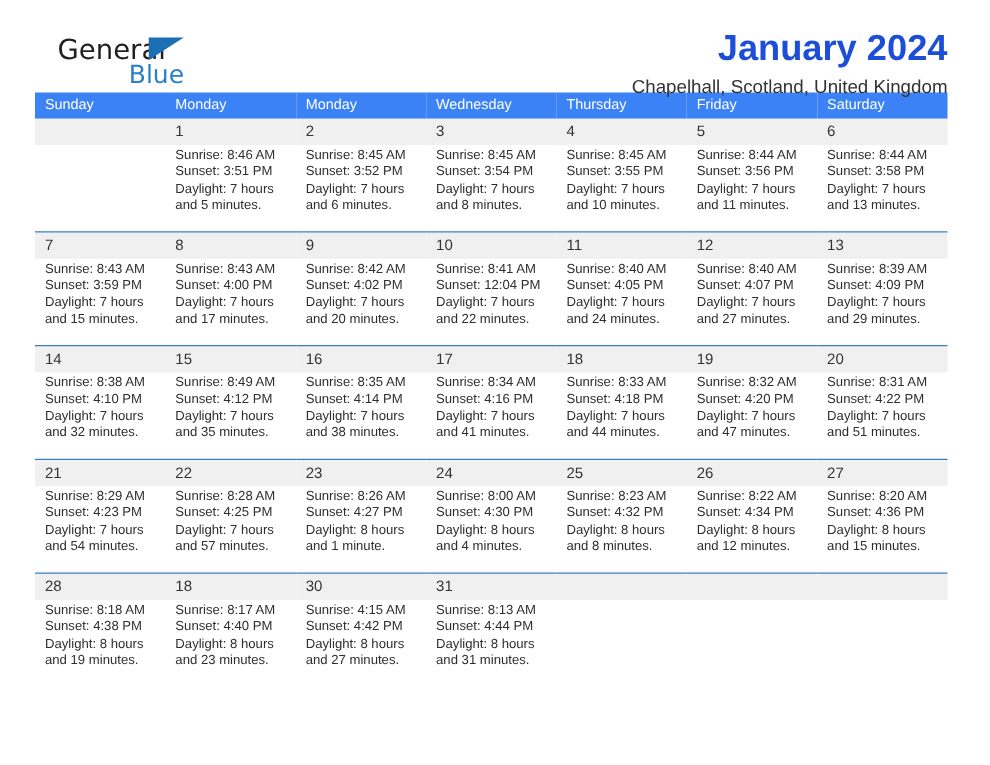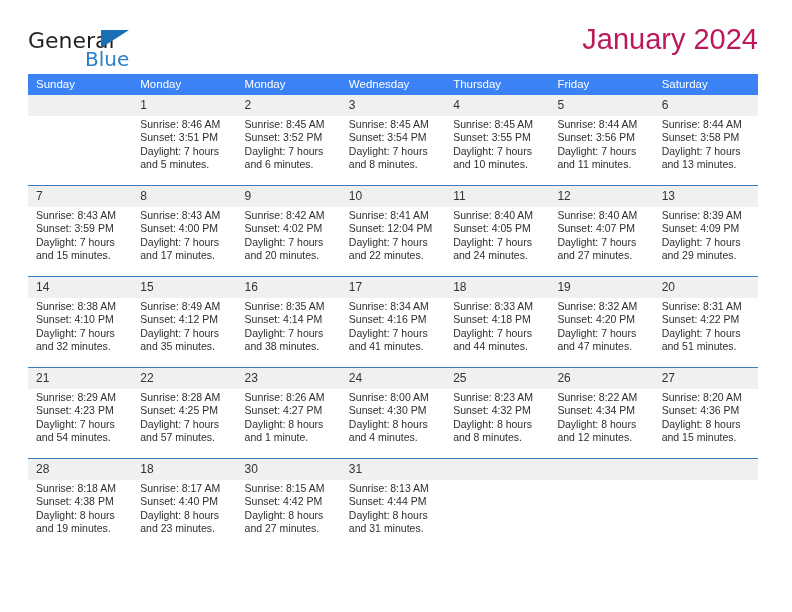--- a/index.html
+++ b/index.html
@@ -23,21 +23,21 @@
     padding: 0 28px;
   }
 
   
   .header {
     position: relative;
     height: 74px;
   }
   .brand {
     position: absolute;
-    left: 0;
+    left: 18px;
     top: 28px;
     width: 220px;
     height: 50px;
   }
   .brand-general {
     position: absolute;
     left: 0;
     top: 0;
     font-size: 22px;
     letter-spacing: 0px;
@@ -64,22 +64,22 @@
     border-bottom: 18px solid transparent;
   }
   .title-block {
     position: absolute;
     right: 6px;
     top: 22px;
     text-align: right;
   }
   .month-title {
     font-size: 29px;
-    font-weight: 400;
-    color: #be185d;
+    font-weight: 700;
+    color: #1d4ed8;
     line-height: 34px;
     white-space: nowrap;
   }
   .location {
     font-size: 15px;
     font-weight: 400;
     color: #333333;
     line-height: 20px;
     margin-top: 4px;
     white-space: nowrap;
@@ -146,20 +146,21 @@
 <div class="page">
 
   <div class="header">
     <div class="brand">
       <span class="brand-general">General</span>
       <span class="brand-tri"></span>
       <span class="brand-blue">Blue</span>
     </div>
     <div class="title-block">
       <div class="month-title">January 2024</div>
+      <div class="location">Chapelhall, Scotland, United Kingdom</div>
     </div>
   </div>
 
   <table class="calendar">
     <colgroup>
       <col>
         <col>
         <col>
         <col>
         <col>
@@ -514,21 +515,21 @@
                 <div>Sunset: 4:40 PM</div>
                 <div>Daylight: 8 hours</div>
                 <div>and 23 minutes.</div>
               </div>
             </div>
           </td>
           <td>
             <div class="cell">
               <div class="daynum">30</div>
               <div class="info">
-                <div>Sunrise: 8:15 AM</div>
+                <div>Sunrise: 4:15 AM</div>
                 <div>Sunset: 4:42 PM</div>
                 <div>Daylight: 8 hours</div>
                 <div>and 27 minutes.</div>
               </div>
             </div>
           </td>
           <td>
             <div class="cell">
               <div class="daynum">31</div>
               <div class="info">

